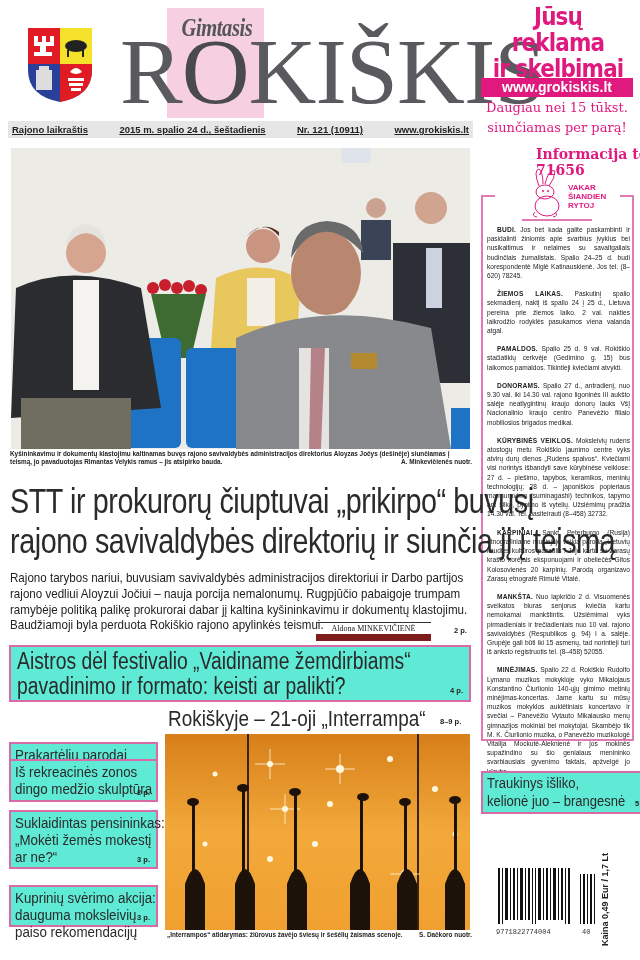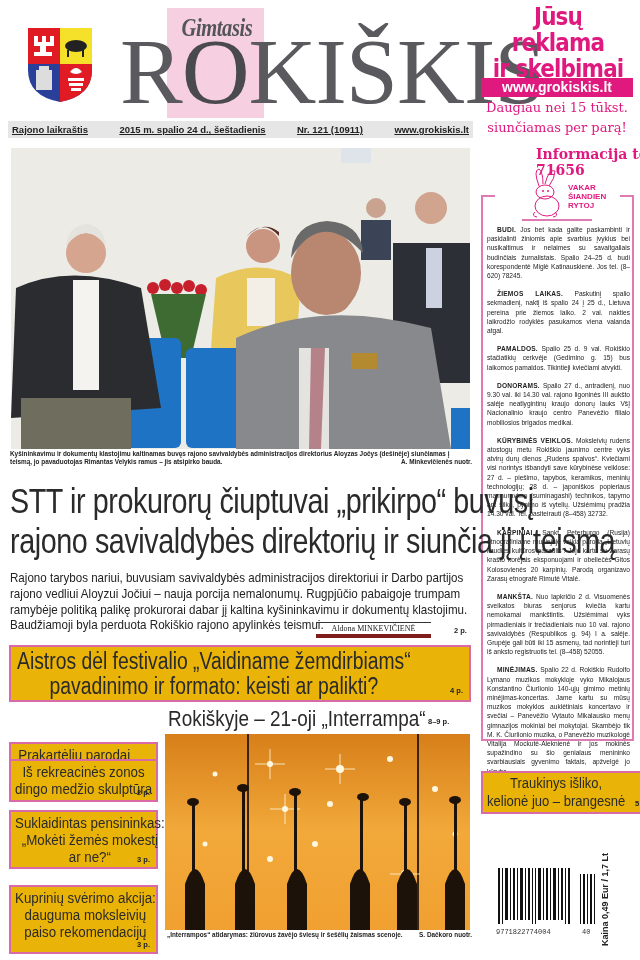--- a/index.html
+++ b/index.html
@@ -37,40 +37,40 @@
 
   
   .main-photo { left: 11px; top: 148px; width: 459px; height: 301px; overflow: hidden; background: #eceae4; }
   .main-photo svg { width: 100%; height: 100%; display: block; }
   .photo-caption { left: 10px; top: 450px; width: 462px; font-size: 6.4px; line-height: 8px; font-weight: bold; color: #222; }
   .photo-credit { left: 382px; top: 458px; width: 90px; text-align: right; font-size: 6.4px; font-weight: bold; color: #222; }
 
   
   .headline { left: 10px; top: 481px; width: 462px; font-size: 35px; line-height: 40px; color: #2a2a2a; letter-spacing: -0.5px; transform: scaleX(0.82); transform-origin: left top; width: 570px; white-space: nowrap; }
   .lead { left: 10px; top: 571px; width: 460px; font-size: 12.6px; line-height: 15.8px; color: #222; transform: scaleX(0.92); transform-origin: left top; width: 500px; }
-  .author { left: 316px; top: 622px; width: 115px; text-align: center; font-family: "Liberation Serif", serif; font-size: 8px; color: #222; border-top: 1px solid #333; border-bottom: 4px solid #7f1d1d; padding: 1px 0; }
+  .author { left: 316px; top: 622px; width: 115px; text-align: center; font-family: "Liberation Serif", serif; font-size: 8px; color: #222; border-top: 1px solid #333; border-bottom: 7px solid #7f1d1d; padding: 1px 0; }
   .page-ref { font-size: 7.5px; font-weight: bold; color: #222; }
 
   
-  .tbox { border: 2px solid #d86aa8; background: #eab308; text-align: center; }
+  .tbox { border: 2px solid #d86aa8; background: #5eead4; }
   .teaser-wide { left: 9px; top: 645px; width: 462px; height: 57px; }
   .teaser-wide .t { position: absolute; left: 6px; top: 2px; font-size: 23px; line-height: 25px; color: #2a2a2a; transform: scaleX(0.84); transform-origin: left top; white-space: nowrap; }
   .teaser-wide .p { position: absolute; right: 6px; bottom: 5px; }
 
   .small-box { left: 9px; width: 149px; }
   .small-box .t { position: absolute; left: 4px; top: 2px; font-size: 15.5px; line-height: 17px; color: #2a2a2a; transform: scaleX(0.86); transform-origin: left top; white-space: nowrap; }
   .small-box .p { position: absolute; right: 6px; bottom: 3px; }
 
   .teaser-right { left: 481px; top: 771px; width: 175px; height: 43px; }
   .teaser-right .t { position: absolute; left: 4px; top: 1px; font-size: 15.5px; line-height: 18px; color: #2a2a2a; transform: scaleX(0.84); transform-origin: left top; white-space: nowrap; }
   .teaser-right .p { position: absolute; right: 6px; bottom: 4px; }
 
   
   .inter-title { left: 168px; top: 706px; font-size: 22px; line-height: 25px; color: #2a2a2a; transform: scaleX(0.86); transform-origin: left top; white-space: nowrap; }
-  .inter-page { left: 428px; top: 717px; }
+  .inter-page { left: 440px; top: 717px; }
   .inter-photo { left: 165px; top: 734px; width: 305px; height: 196px; overflow: hidden; background: #e4962a; }
   .inter-photo svg { width: 100%; height: 100%; display: block; }
   .inter-caption { left: 167px; top: 931px; font-size: 6.4px; font-weight: bold; color: #222; }
   .inter-credit { left: 382px; top: 931px; width: 90px; text-align: right; font-size: 6.4px; font-weight: bold; color: #222; }
 
   
   .barcode { left: 494px; top: 866px; width: 110px; height: 75px; }
   .barcode svg { width: 100%; height: 100%; display: block; }
   .price { left: 567px; top: 896px; font-size: 9px; font-weight: bold; color: #222; transform: rotate(-90deg); transform-origin: left top; white-space: nowrap; }
 </style>
@@ -233,21 +233,21 @@
 
 <div class="abs tbox small-box" style="top:810px; height:59px;">
   <div class="t">
     <div>Suklaidintas pensininkas:</div>
     <div>„Mokėti žemės mokestį</div>
     <div>ar ne?“</div>
   </div>
   <span class="p page-ref">3 p.</span>
 </div>
 
-<div class="abs tbox small-box" style="top:885px; height:69px;">
+<div class="abs tbox small-box" style="top:885px; height:42px;">
   <div class="t">
     <div>Kuprinių svėrimo akcija:</div>
     <div>dauguma moksleivių</div>
     <div>paiso rekomendacijų</div>
   </div>
   <span class="p page-ref">3 p.</span>
 </div>
 
 <div class="abs tbox teaser-right">
   <div class="t">

